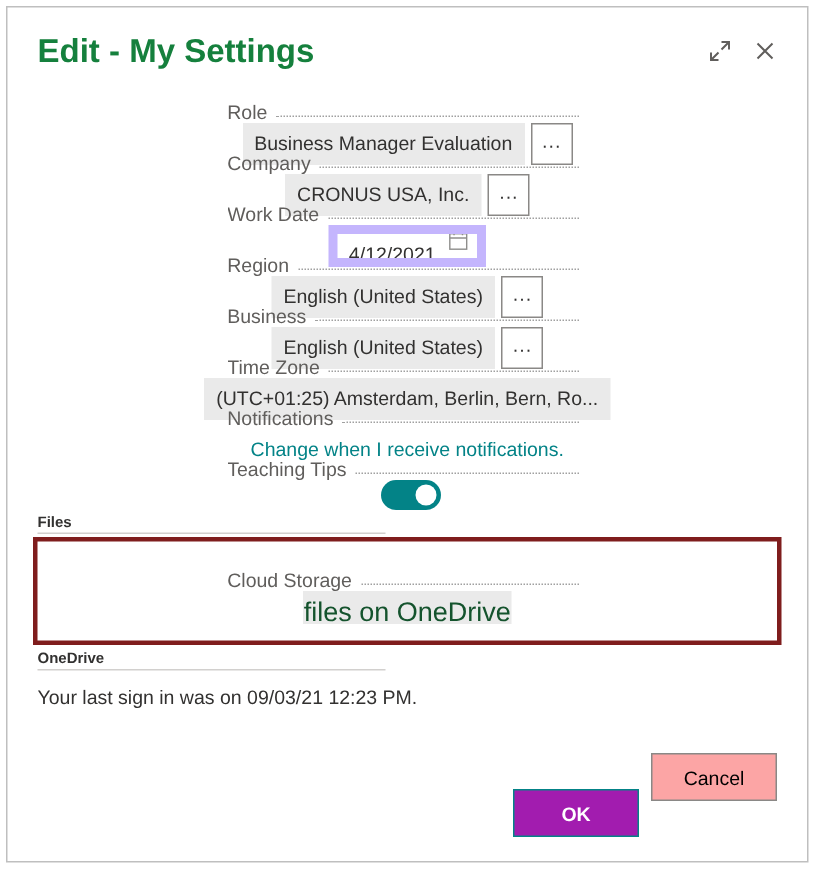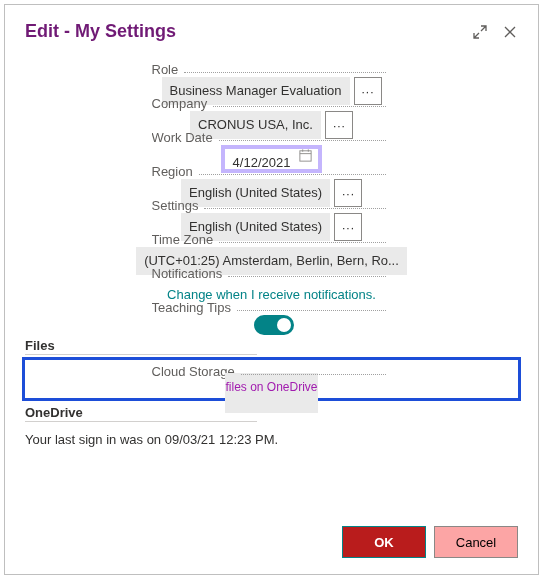--- a/index.html
+++ b/index.html
@@ -18,23 +18,23 @@
       display: flex;
       flex-direction: column;
     }
     .dialog-header {
       display: flex;
       align-items: center;
       justify-content: space-between;
       padding: 16px 20px 8px 20px;
     }
     .dialog-title {
-      font-size: 18px;
+      font-size: 22px;
       font-weight: 600;
-      color: #701a75;
+      color: #15803d;
     }
     .header-icons {
       display: flex;
       gap: 14px;
       align-items: center;
     }
     .header-icon svg { display: block; }
     .dialog-body {
       padding: 12px 20px 0 20px;
       flex: 1;
@@ -81,21 +81,21 @@
       padding: 0 8px;
       background: #eaeaea;
       color: #323130;
       font-size: 13px;
       white-space: nowrap;
       overflow: hidden;
       text-overflow: ellipsis;
     }
     .field.white {
       background: #fff;
-      border: 4px solid #c4b5fd;
+      border: 6px solid #c4b5fd;
       padding-right: 28px;
       position: relative;
     }
     .calendar-right {
       position: absolute;
       right: 5px;
       top: 50%;
       transform: translateY(-50%);
     }
     .lookup-btn {
@@ -116,42 +116,42 @@
       padding: 0 8px;
       color: #038387;
       cursor: pointer;
     }
     .toggle-field {
       display: flex;
       align-items: center;
       padding-left: 4px;
     }
     .section-header {
-      font-size: 13px;
+      font-size: 10px;
       font-weight: 600;
       color: #323130;
       margin-top: 4px;
       border-bottom: 1px solid #d2d0ce;
       padding-bottom: 1px;
       width: 232px;
     }
     .highlight-row {
-      border: 3px solid #1d4ed8;
+      border: 3px solid #7f1d1d;
       margin: 2px -3px 4px -3px;
-      padding: 4px 0;
+      padding: 18px 0;
     }
     .highlight-row .form-row { height: 30px; }
     .cloud-field {
       flex: 1;
-      height: 40px;
+      height: 22px;
       line-height: 28px;
       background: #eaeaea;
-      color: #a21caf;
+      color: #14532d;
       text-align: center;
-      font-size: 12px;
+      font-size: 18px;
     }
     .security-text {
       margin-top: 10px;
       font-size: 13px;
       color: #323130;
     }
     .dialog-footer {
       display: flex;
       justify-content: flex-end;
       gap: 8px;
@@ -160,24 +160,25 @@
     .btn {
       min-width: 84px;
       height: 32px;
       border: 1px solid #8a8886;
       background: #fca5a5;
       font-size: 13px;
       cursor: pointer;
       padding: 0 16px;
     }
     .btn.primary {
-      background: #b91c1c;
+      background: #a21caf;
       border-color: #038387;
       color: #fff;
       font-weight: 600;
+      margin-top: 24px;
     }
     .dots-icon {
       font-size: 13px;
       color: #323130;
       letter-spacing: 0px;
     }
     .toggle {
       width: 40px;
       height: 20px;
       border-radius: 10px;
@@ -277,21 +278,21 @@
       <div class="row-control">
         <div class="field">English (United States)</div>
         <div class="lookup-btn">
             <span class="dots-icon">···</span>
           </div>
       </div>
     </div>
 
     <div class="form-row">
       <div class="row-label">
-          <span class="label-text">Settings</span>
+          <span class="label-text">Business</span>
           <span class="dots"></span>
         </div>
       <div class="row-control">
         <div class="field">English (United States)</div>
         <div class="lookup-btn">
             <span class="dots-icon">···</span>
           </div>
       </div>
     </div>
 

